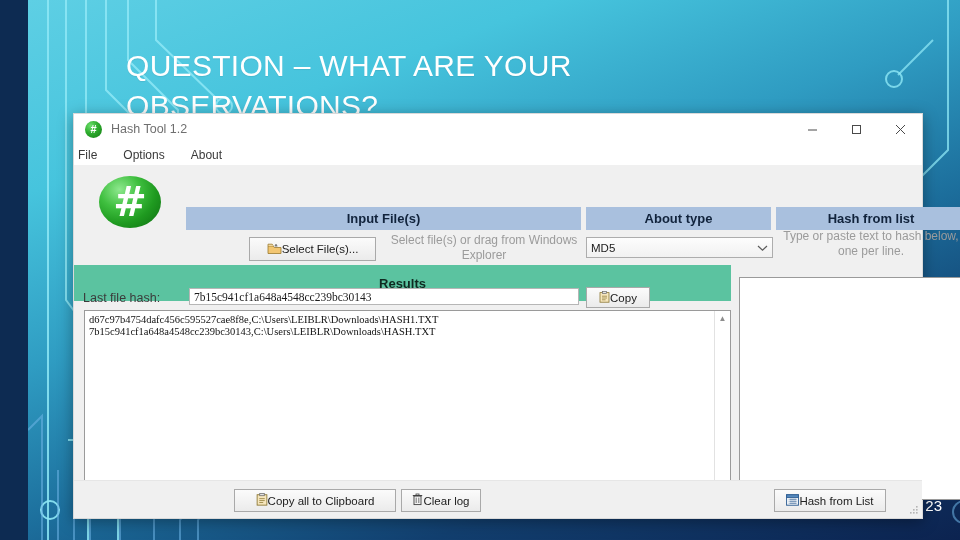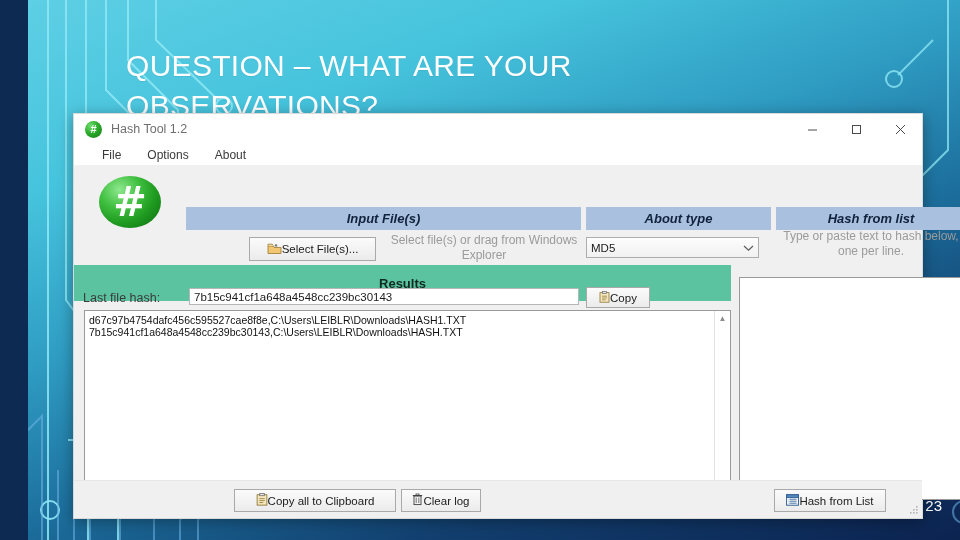--- a/index.html
+++ b/index.html
@@ -41,81 +41,81 @@
   .tb-icon{
     width:17px;height:17px;border-radius:50%;margin-left:11px;margin-right:9px;
     background:radial-gradient(circle at 32% 28%,#6ddf6d 0%,#2fae2f 42%,#117a11 100%);
     display:flex;align-items:center;justify-content:center;
     color:#fff;font-size:11px;font-weight:bold;line-height:1;
   }
   .tb-title{font-size:12.5px;color:#6f6f6f;font-family:"Liberation Sans",sans-serif;}
   .wctrls{position:absolute;right:0;top:0;height:30px;display:flex;}
   .wc{width:44px;height:30px;display:flex;align-items:center;justify-content:center;color:#4a4a4a;}
   .wc svg{display:block;}
-  .menubar{height:21px;background:#ffffff;display:flex;align-items:center;padding-left:28px;gap:26px;}
+  .menubar{height:21px;background:#ffffff;display:flex;align-items:center;padding-left:4px;gap:26px;}
   .menu-item{font-size:12px;color:#3a3a3a;}
   
   .appbody{position:relative;height:352px;background:#f0f0f0;}
   .logo{
     position:absolute;left:25px;top:11px;width:62px;height:52px;border-radius:50%;
     background:radial-gradient(ellipse at 33% 26%,#8ee88e 0%,#3fbf3f 34%,#1f9a20 62%,#0c6b10 100%);
     display:flex;align-items:center;justify-content:center;
     color:#fff;font-size:40px;font-weight:bold;line-height:1;
     font-family:"DejaVu Sans",sans-serif;
   }
   .hdrbar{
     position:absolute;height:23px;background:#a9c0de;color:#11233c;
     display:flex;align-items:center;justify-content:center;
-    font-weight:bold;font-size:13px;font-style:italic;
+    font-weight:bold;font-size:13px;
   }
   #hdr-input{left:112px;top:42px;width:395px;}
   #hdr-type{left:512px;top:42px;width:185px;}
   #hdr-list{left:702px;top:42px;width:190px;}
   .btn{
     background:linear-gradient(#fbfbfb,#ebebeb);border:1px solid #a9a9a9;
     display:inline-flex;align-items:center;justify-content:center;
     font-size:11.5px;color:#202020;cursor:default;
   }
   #select-files{position:absolute;left:175px;top:72px;width:125px;height:22px;}
   .drophint{
     position:absolute;left:315px;top:68px;width:190px;text-align:center;
     color:#9b9b9b;font-size:12px;line-height:15px;
   }
   #hash-type{
-    position:absolute;left:512px;top:72px;width:173px;height:21px;
+    position:absolute;left:512px;top:72px;width:187px;height:21px;
     background:linear-gradient(#fdfdfd,#f1f1f1);border:1px solid #adadad;
     display:flex;align-items:center;padding:0 4px;font-size:11.5px;color:#1b1b1b;
     box-sizing:border-box;
   }
   #hash-type .sel{flex:1;}
   .listhint{
     position:absolute;left:702px;top:64px;width:190px;text-align:center;
     color:#9b9b9b;font-size:12px;line-height:15px;
   }
   .resultsbar{
     position:absolute;left:0;top:100px;width:657px;height:36px;
     background:#5bc3a0;color:#0f2a21;display:flex;align-items:center;justify-content:center;
     font-weight:bold;font-size:13px;
   }
   .lfh-label{position:absolute;left:9px;top:126px;font-size:12.5px;color:#3b3b3b;}
   #last-hash{
     position:absolute;left:115px;top:123px;width:390px;height:17px;
     background:#fff;border:1px solid #b6b6b6;box-sizing:border-box;
     display:flex;align-items:center;padding-left:4px;
-    font-family:Liberation Sans, sans-serif;font-size:11.5px;color:#1b1b1b;
+    font-family:Liberation Serif, serif;font-size:11.5px;color:#1b1b1b;
     white-space:nowrap;overflow:hidden;
   }
   #copy-btn{position:absolute;left:512px;top:122px;width:62px;height:19px;}
   .textarea{
     position:absolute;background:#ffffff;border:1px solid #9a9a9a;box-sizing:border-box;
   }
   #results-area{left:10px;top:145px;width:647px;height:190px;}
   #results-text{
     position:absolute;left:4px;top:3px;right:16px;
-    font-family:Liberation Sans, sans-serif;
+    font-family:Liberation Serif, serif;
     font-size:10.5px;line-height:12px;color:#111;white-space:pre;overflow:hidden;
   }
   #list-area{left:665px;top:112px;width:222px;height:223px;}
   
   .vsb{
     position:absolute;right:0;top:0;bottom:0;width:15px;background:#ffffff;
     border-left:1px solid #e2e2e2;
   }
   .vsb .arw{height:15px;display:flex;align-items:center;justify-content:center;color:#8d8d8d;font-size:8px;}
   .vsb .arw.bot{position:absolute;bottom:0;left:0;right:0;}

